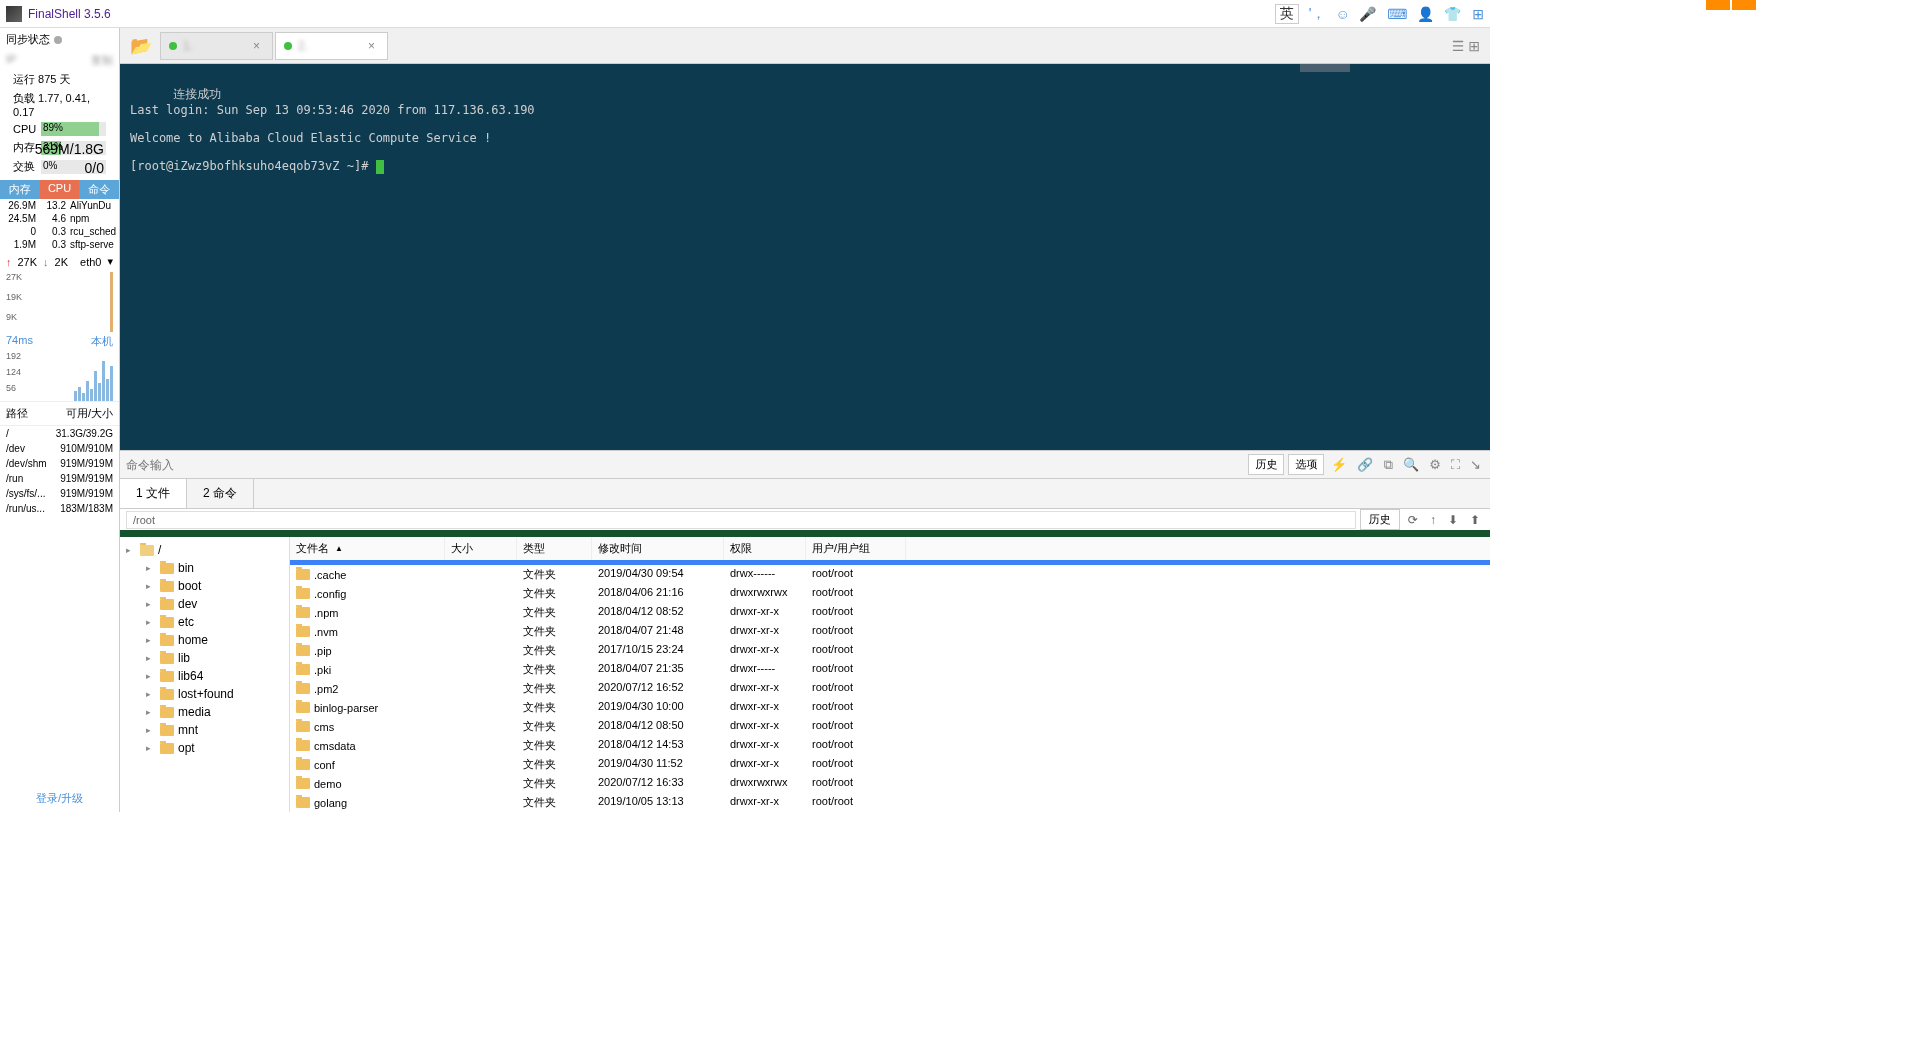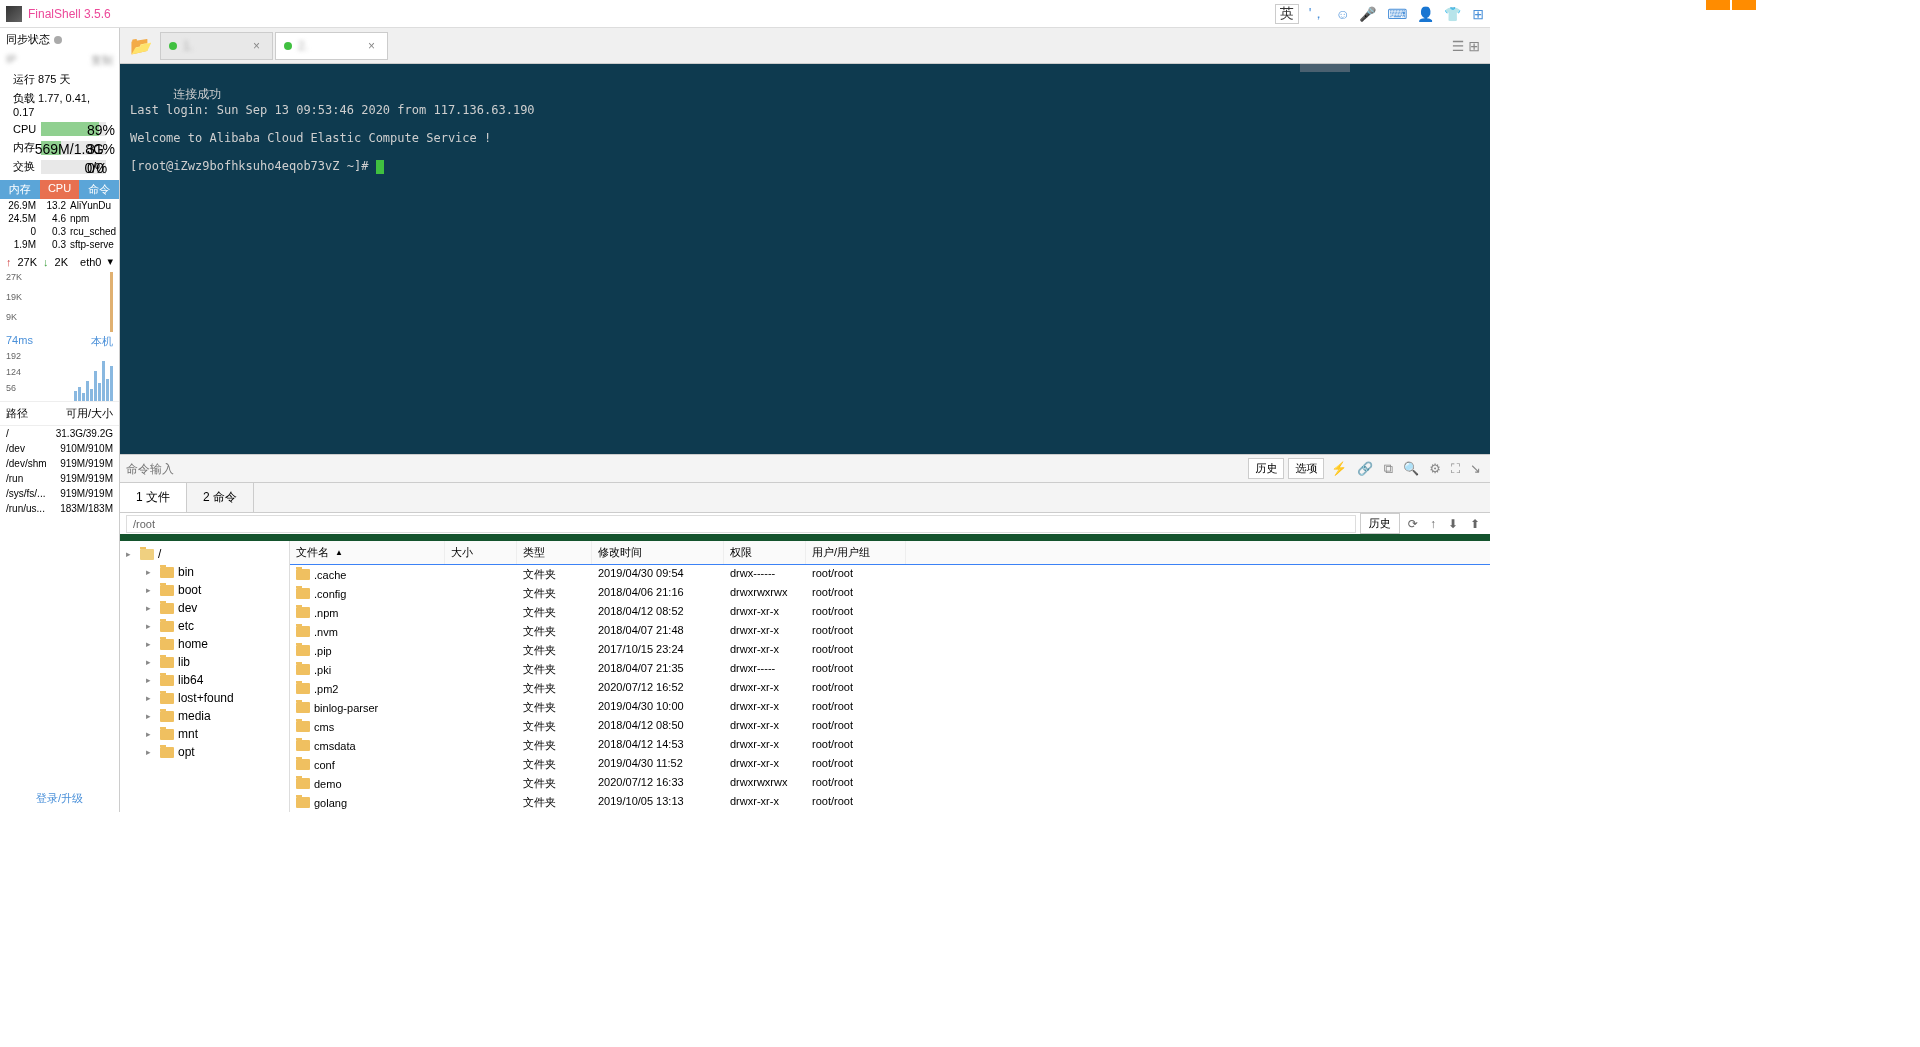--- a/index.html
+++ b/index.html
@@ -1,38 +1,38 @@
 <!DOCTYPE html>
 <html><head>
   <meta charset="utf-8">
   <style>
     * { margin: 0; padding: 0; box-sizing: border-box; }
     body { font-family: "Microsoft YaHei", Arial, sans-serif; font-size: 12px; background: #fff; overflow: hidden; width: 1490px; height: 812px; }
     
     .titlebar { height: 28px; display: flex; align-items: center; padding: 0 6px; background: #fff; border-bottom: 1px solid #ddd; }
     .titlebar-icon { width: 16px; height: 16px; margin-right: 6px; background: linear-gradient(135deg,#333,#666); }
-    .titlebar-title { flex: 1; color: #ec4899; }
+    .titlebar-title { flex: 1; color: #4c1d95; }
     .titlebar-right { display: flex; gap: 10px; align-items: center; color: #4a90d9; }
     .titlebar-right span { cursor: pointer; font-size: 14px; }
     .lang-badge { background: #fff; border: 1px solid #ccc; padding: 0 4px; color: #333; font-size: 11px; }
     .oranges { position: absolute; top: 0; right: 190px; width: 24px; height: 10px; background: #ff8c00; }
     .oranges::after { content:''; position: absolute; left: 26px; width: 24px; height: 10px; background: #ff8c00; }
     
     .main-layout { display: flex; height: calc(100% - 28px); }
     
     
     .sidebar { width: 120px; border-right: 1px solid #ccc; background: #fff; display: flex; flex-direction: column; font-size: 11px; justify-content: center; }
     .sync-row { padding: 4px 6px; display: flex; align-items: center; gap: 4px; }
     .sync-dot { width: 8px; height: 8px; background: #aaa; border-radius: 50%; }
     .blur-row { padding: 2px 6px; display: flex; justify-content: space-between; filter: blur(2px); color: #999; }
     .stat-row { padding: 2px 13px; display: flex; align-items: center; gap: 4px; }
     .stat-label { width: 24px; }
     .bar-container { flex: 1; height: 14px; background: #e8e8e8; position: relative; }
     .bar-fill { height: 100%; background: #90d090; }
-    .bar-text { position: absolute; left: 2px; top: 0; font-size: 14px; margin-left: 44px; }
+    .bar-text { position: absolute; left: 2px; top: 0; font-size: 10px; }
     .bar-text-right { position: absolute; right: 2px; top: 0; font-size: 14px; }
     
     .proc-tabs { display: flex; margin-top: 4px; }
     .proc-tab { flex: 1; text-align: center; padding: 2px; background: #5ba5d8; color: #fff; font-size: 11px; }
     .proc-tab.active { background: #e87050; }
     .proc-tab.cmd { background: #5ba5d8; }
     .proc-table { font-size: 10px; }
     .proc-row { display: flex; padding: 1px 0; }
     .proc-col1 { width: 40px; text-align: right; padding-right: 4px; }
     .proc-col2 { width: 30px; text-align: right; padding-right: 4px; }
@@ -94,21 +94,21 @@
     .file-body { flex: 1; display: flex; overflow: hidden; }
     .tree-panel { width: 170px; border-right: 1px solid #ddd; overflow-y: auto; padding: 4px 0; }
     .tree-item { display: flex; align-items: center; padding: 2px 6px; gap: 4px; cursor: pointer; }
     .tree-indent { width: 16px; }
     .tree-exp { width: 10px; color: #888; font-size: 9px; }
     .folder-icon { width: 14px; height: 11px; background: #f0c060; border-radius: 1px; position: relative; }
     .folder-icon::before { content:''; position: absolute; top: -2px; left: 0; width: 6px; height: 2px; background: #f0c060; }
     .folder-icon.open { background: #f0d080; }
     
     .file-table { flex: 1; overflow-y: auto; }
-    .ft-head { display: flex; border-bottom: 1px solid #3b82f6; background: #fafafa; position: sticky; top: 0; }
+    .ft-head { display: flex; border-bottom: 5px solid #3b82f6; background: #fafafa; position: sticky; top: 0; }
     .ft-head > div { padding: 4px 6px; border-right: 1px solid #eee; font-size: 11px; }
     .ft-row { display: flex; padding: 1px 0; cursor: pointer; }
     .ft-row > div { padding: 1px 6px; font-size: 11px; overflow: hidden; white-space: nowrap; }
     .fc-name { width: 155px; display: flex; align-items: center; gap: 4px; }
     .fc-size { width: 72px; }
     .fc-type { width: 75px; }
     .fc-date { width: 132px; }
     .fc-perm { width: 82px; }
     .fc-user { width: 100px; }
     .sort-arrow { font-size: 8px; margin-left: 2px; }

